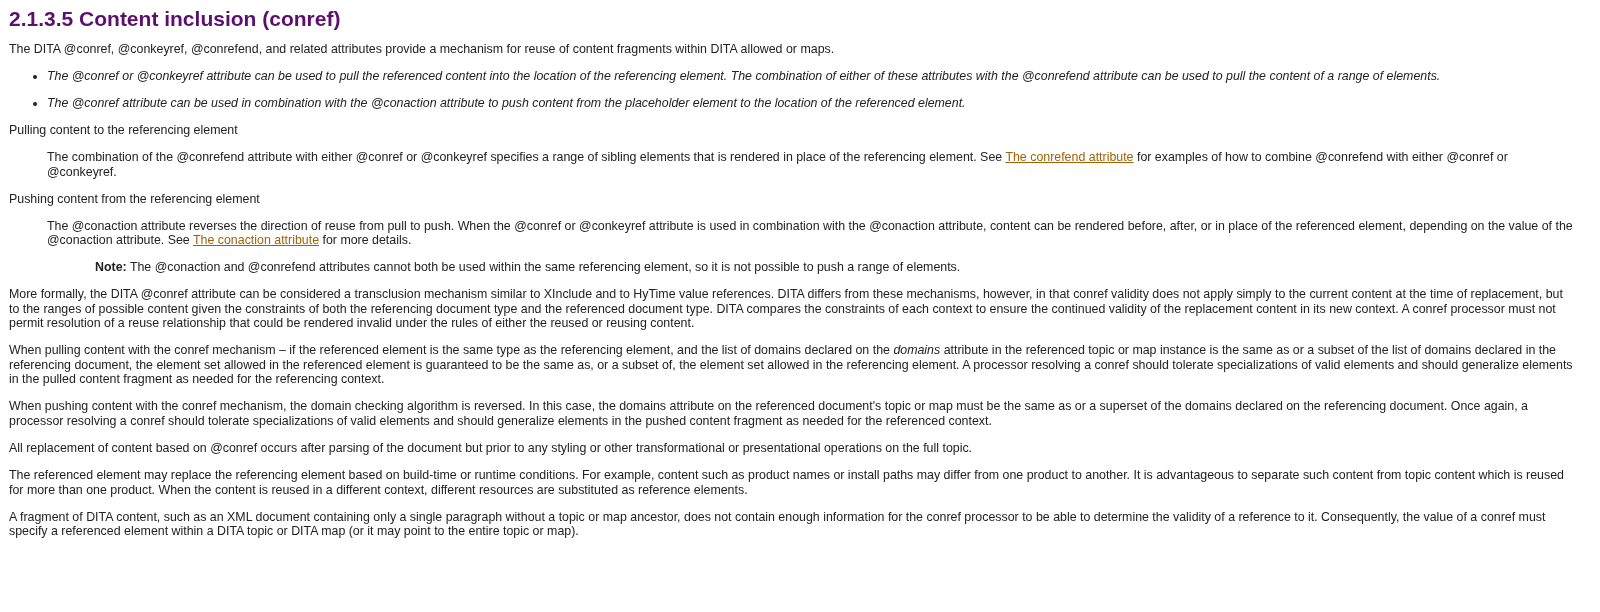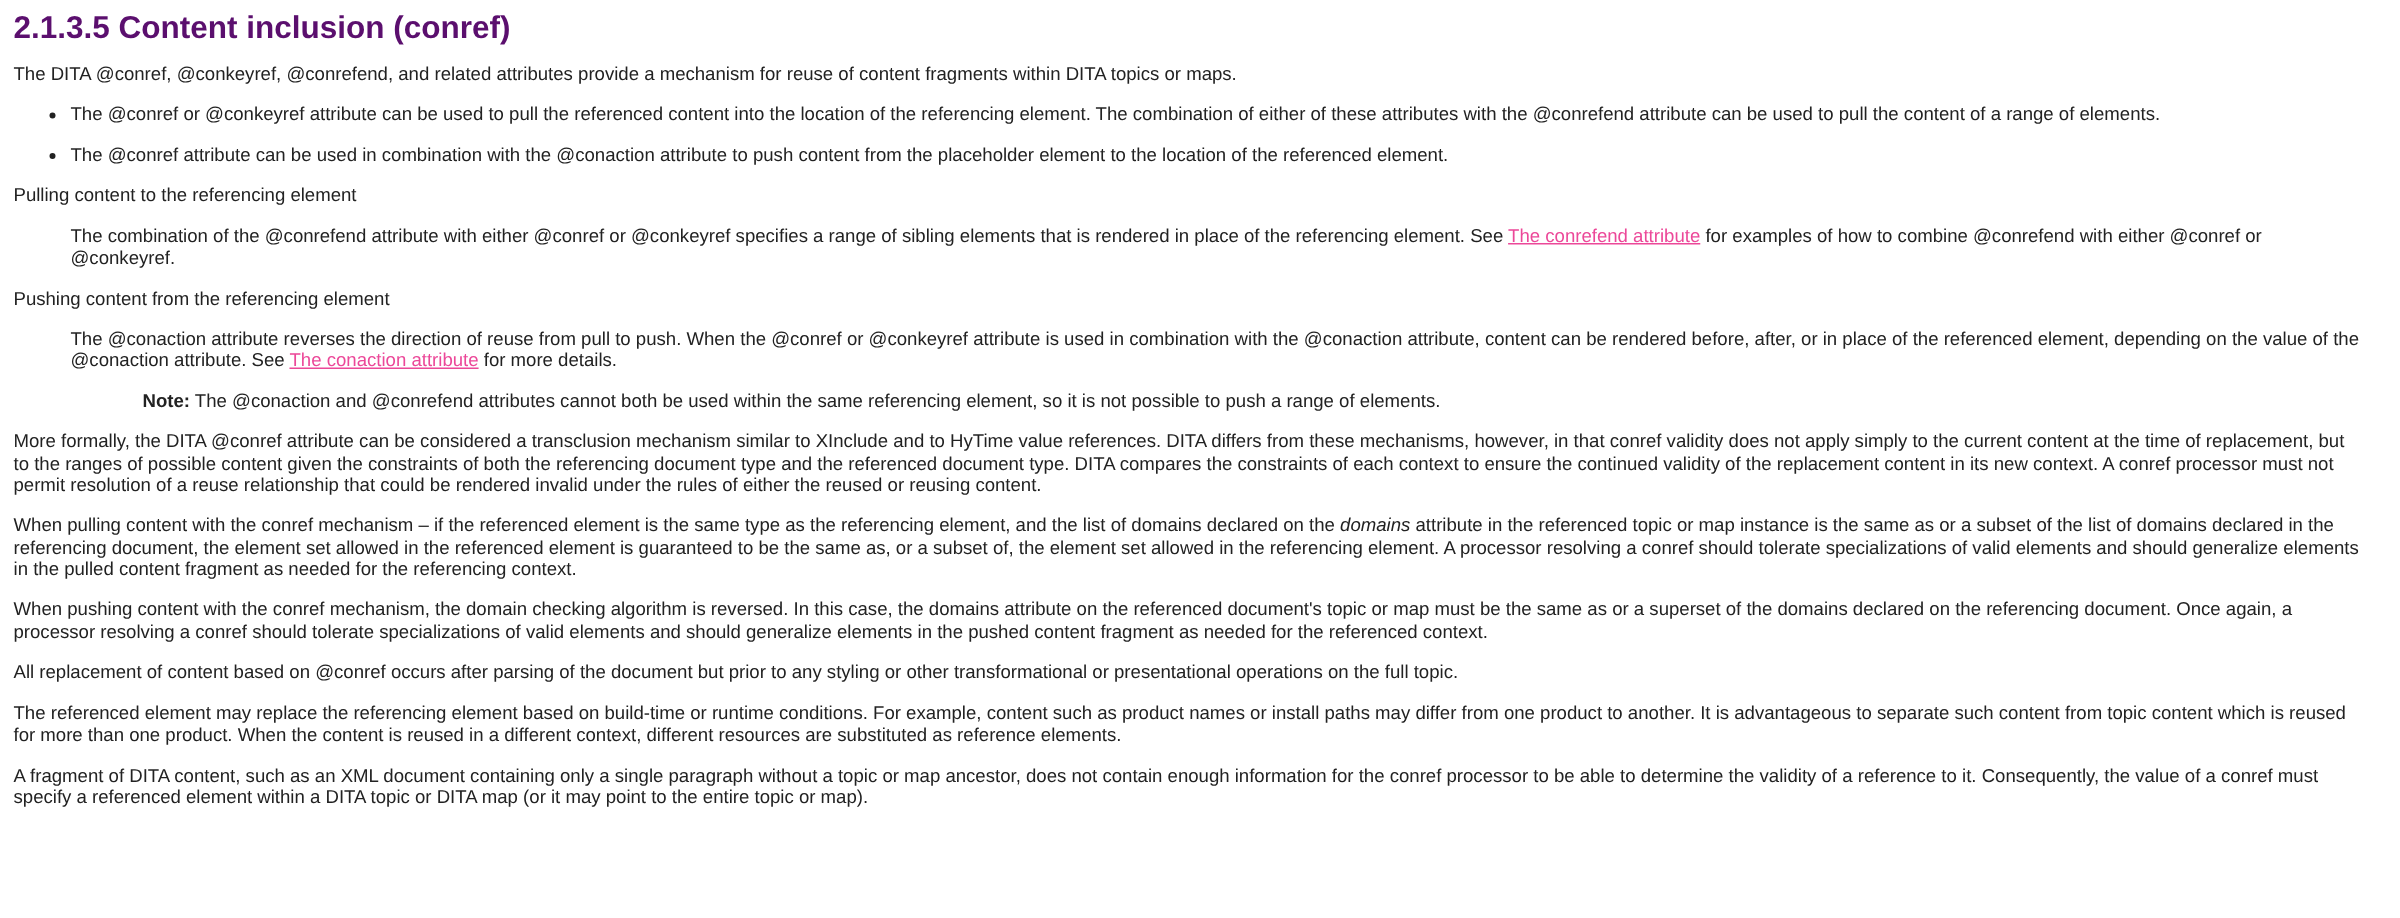--- a/index.html
+++ b/index.html
@@ -10,35 +10,35 @@
     line-height: 14.6px;
   }
   .page { padding: 6px 27px 0 9px; }
   h1 {
     font-family: "Liberation Sans", sans-serif;
     color: #5b0f6e; font-size: 21px; font-weight: bold;
     margin: 0 0 10px 0; line-height: 26px;
   }
   p { margin: 0 0 12.4px 0; }
   ul { margin: 0 0 12px 0; padding-left: 38px; }
-  ul li { margin: 0 0 12.4px 0; list-style: disc; }
+  ul li { margin: 0 0 12.4px 0; list-style: disc; font-style: italic; }
   .section-title { font-weight: normal; margin: 0 0 12.4px 0; }
   .indent { margin-left: 38px; }
   .note { margin-left: 86px; }
   .note b { font-weight: bold; text-align: center; }
-  a { color: #ec4899; text-decoration: underline; }
+  a { color: #a16207; text-decoration: underline; }
   em { font-style: italic; }
 </style>
 </head>
 <body>
 
 <div class="page">
   <h1>2.1.3.5 Content inclusion (conref)</h1>
 
-  <p>The DITA @conref, @conkeyref, @conrefend, and related attributes provide a mechanism for reuse of content fragments within DITA topics or maps.</p>
+  <p>The DITA @conref, @conkeyref, @conrefend, and related attributes provide a mechanism for reuse of content fragments within DITA allowed or maps.</p>
 
   <ul>
     <li>The @conref or @conkeyref attribute can be used to pull the referenced content into the location of the referencing element. The combination of either of these attributes with the @conrefend attribute can be used to pull the content of a range of elements.</li>
     <li>The @conref attribute can be used in combination with the @conaction attribute to push content from the placeholder element to the location of the referenced element.</li>
   </ul>
 
   <div class="section-title">Pulling content to the referencing element</div>
   <p class="indent"><span>The combination of the @conrefend attribute with either @conref or @conkeyref specifies a range of sibling elements that is rendered in place of the referencing element. See </span><a href="#">The conrefend attribute</a><span> for examples of how to combine @conrefend with either @conref or @conkeyref.</span></p>
 
   <div class="section-title">Pushing content from the referencing element</div>

